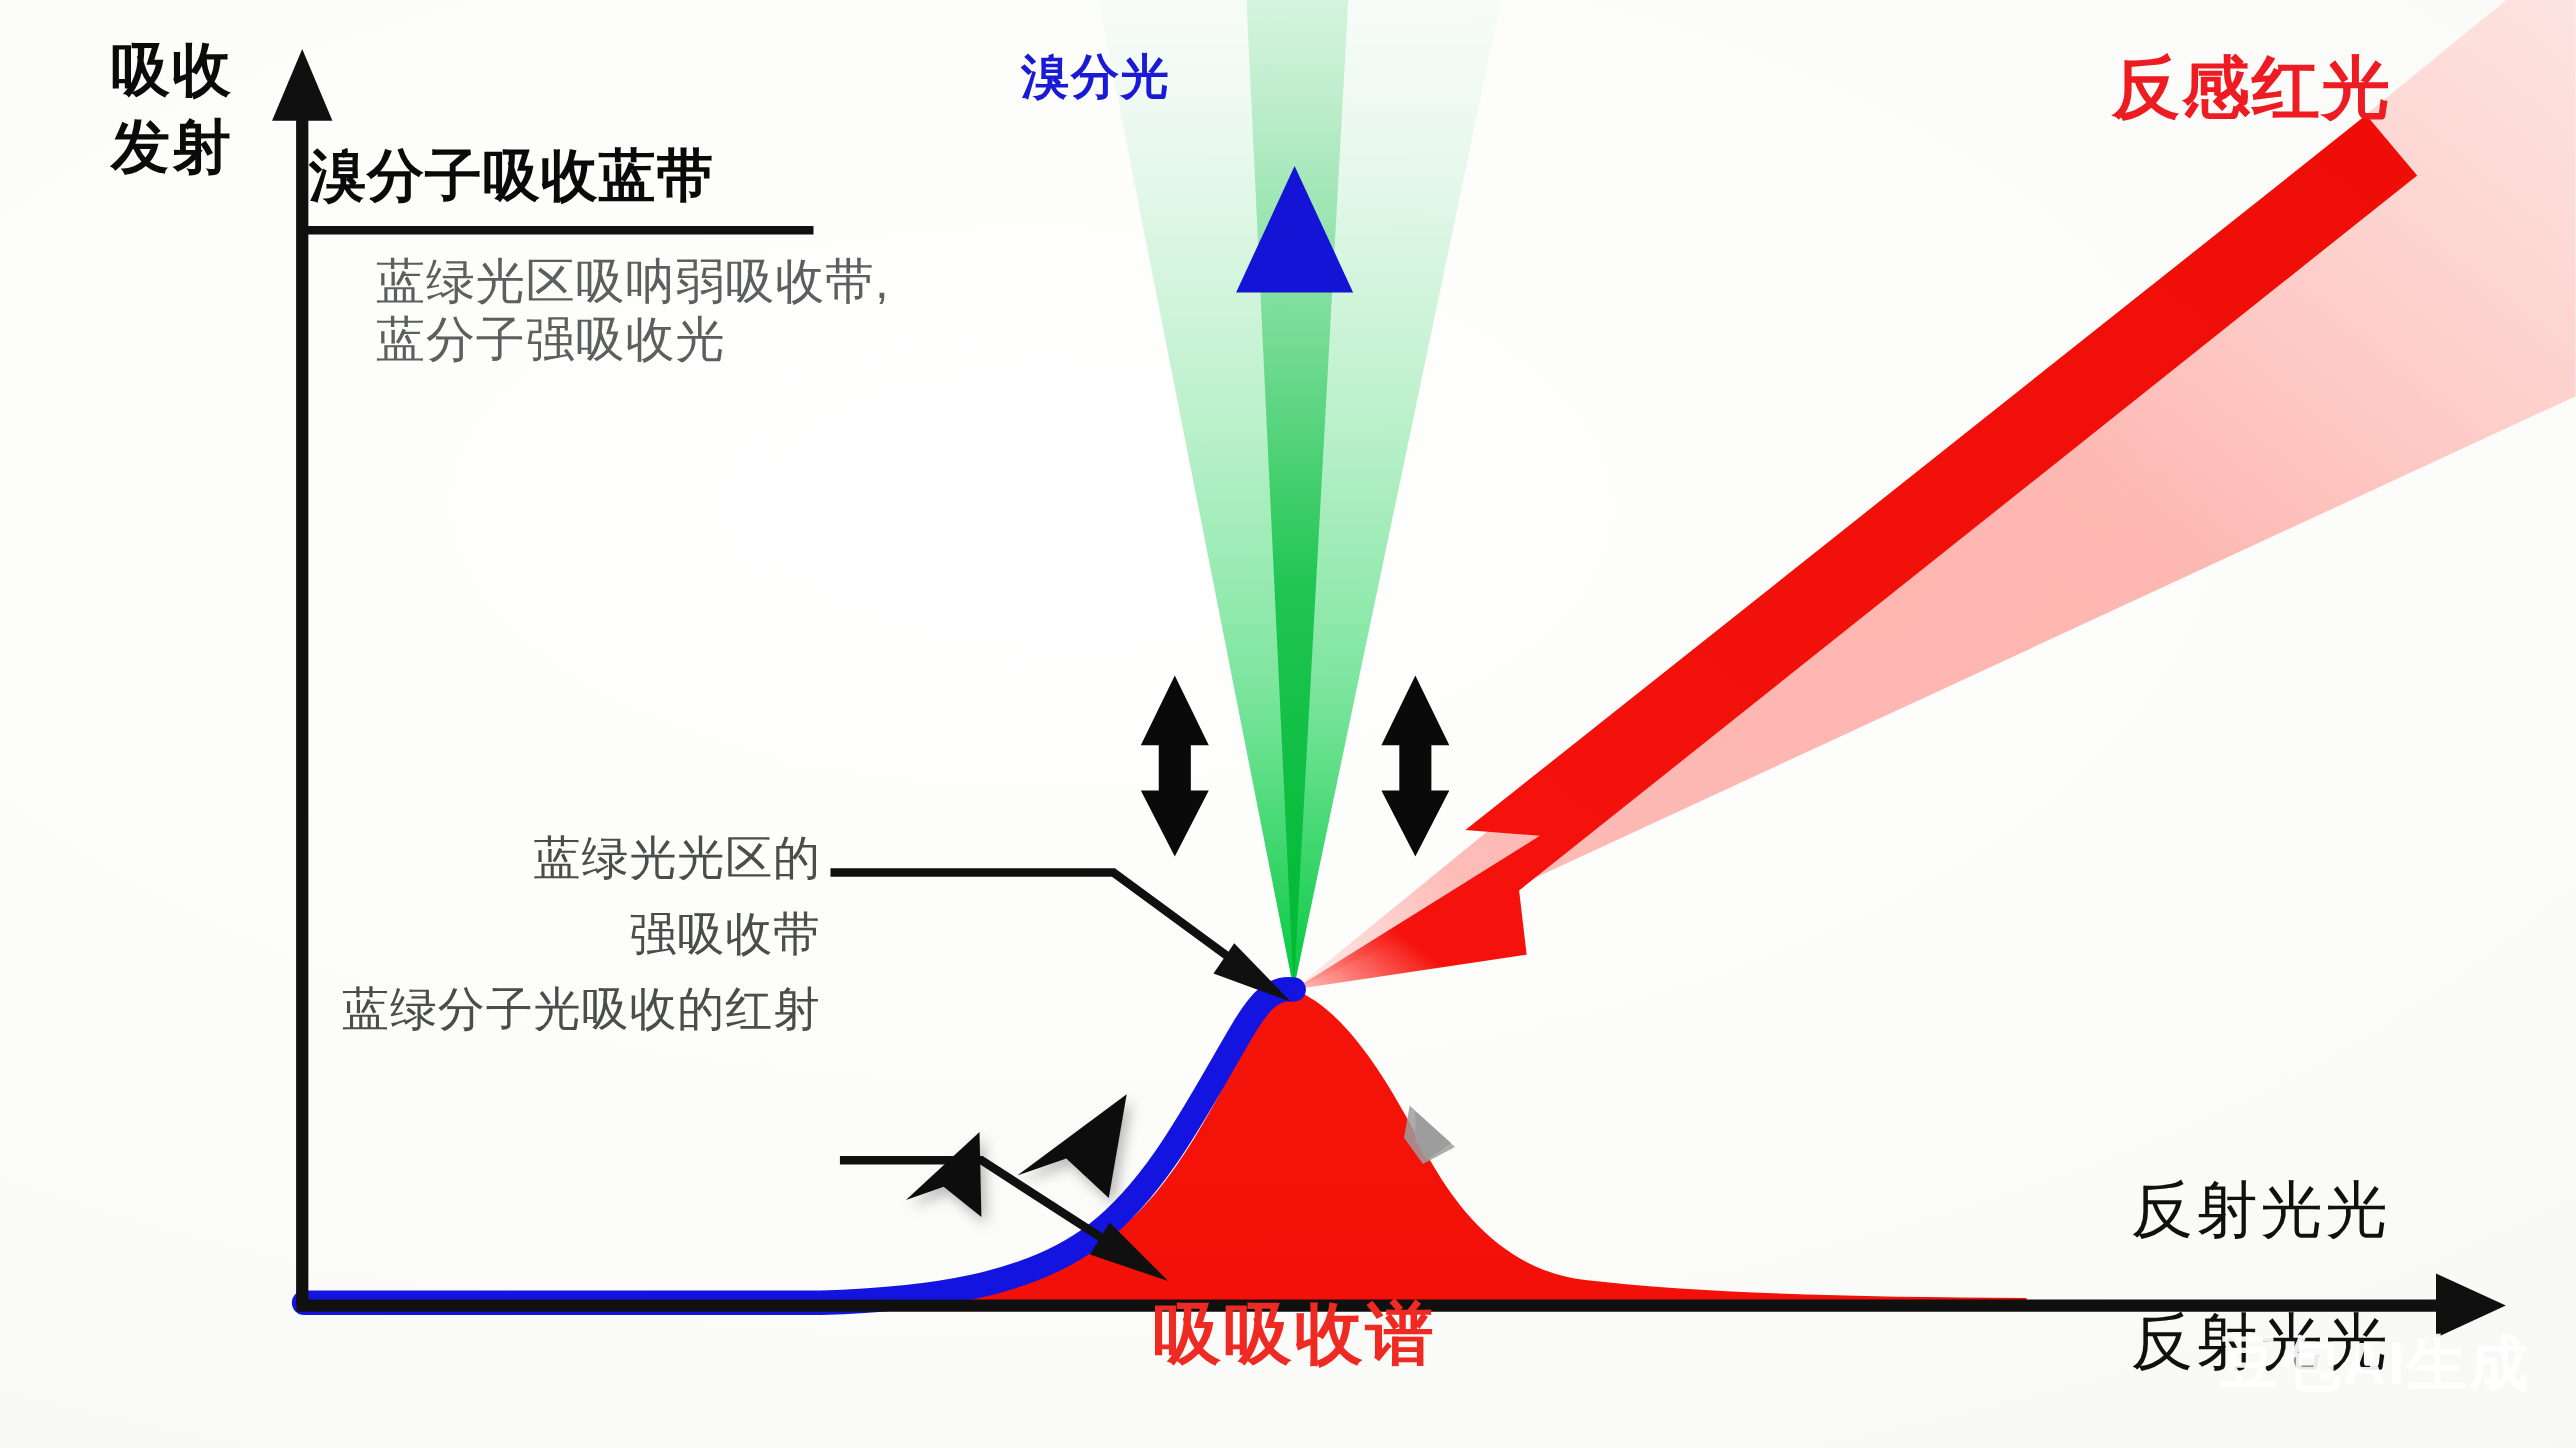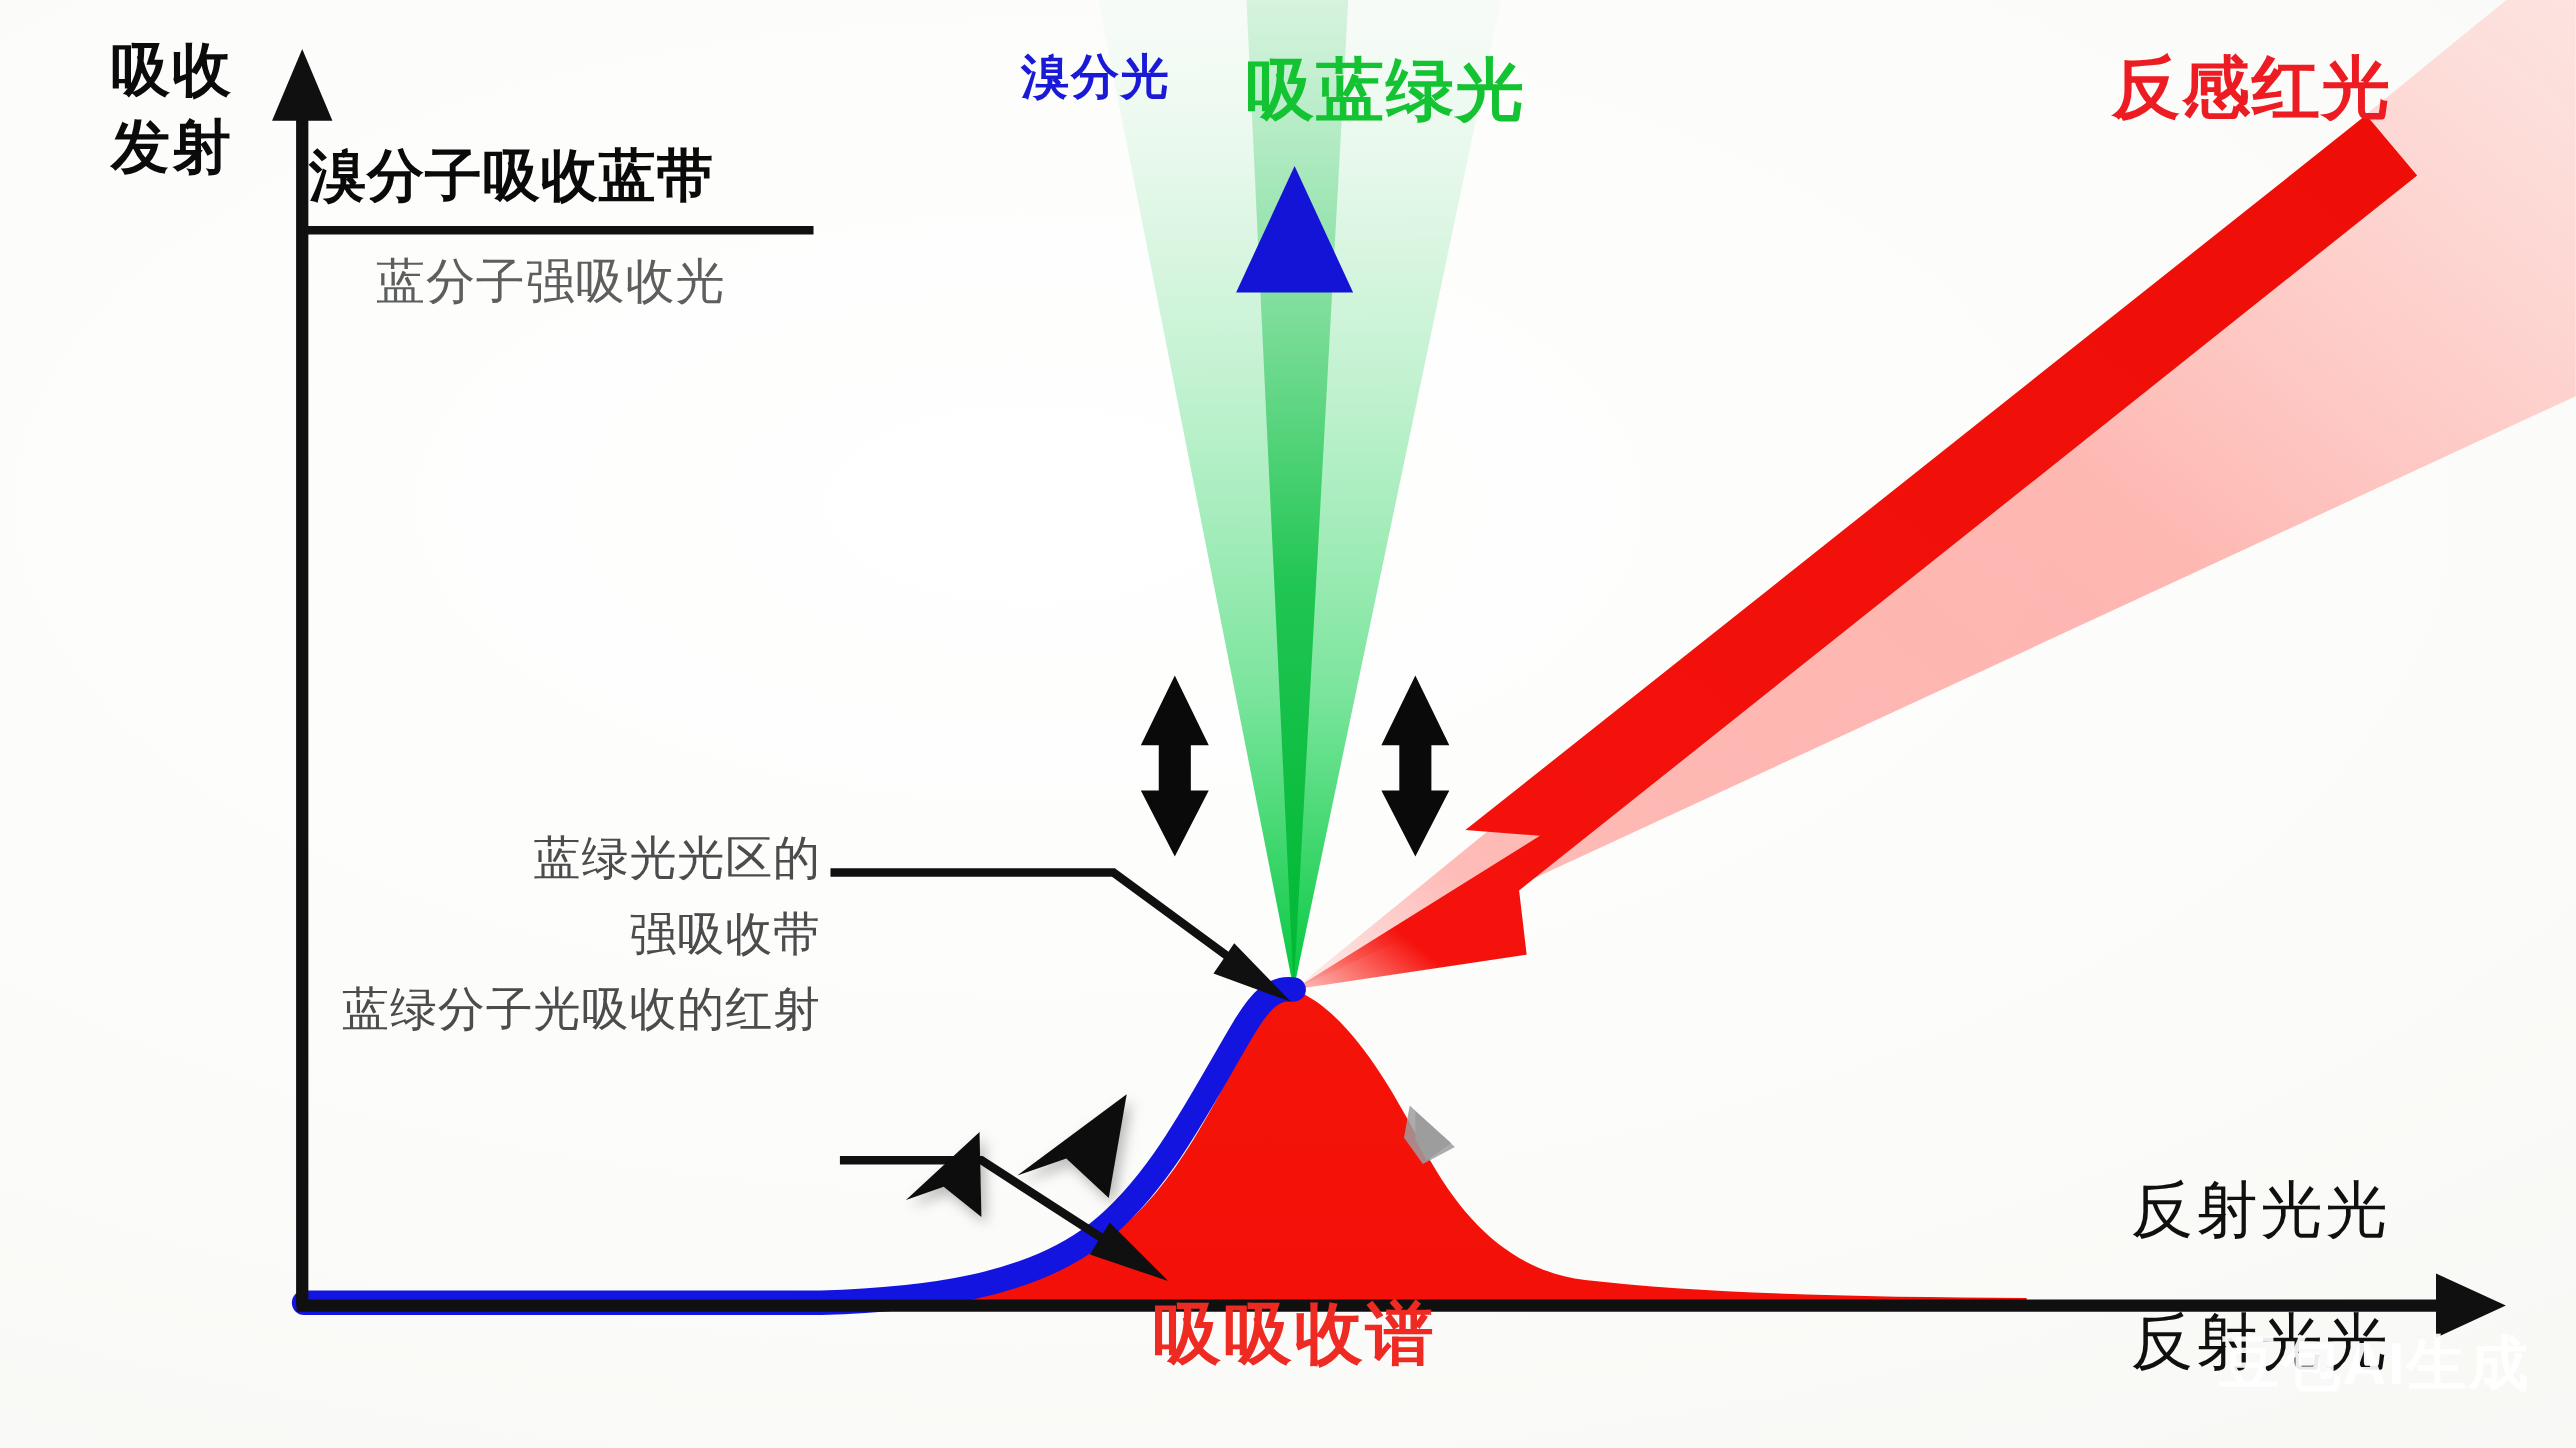--- a/index.html
+++ b/index.html
@@ -257,24 +257,23 @@
     <g>
       <path d="M 1500 1178 L 1538 1212 L 1512 1230 L 1500 1208 Z" fill="#9a9a9a"></path>
       <path d="M 1494 1172 L 1542 1216 L 1508 1234 L 1488 1206 Z" fill="#9e9e9e" opacity="0.85"></path>
     </g>
   </svg>
 
   <div class="txt axis-label" id="yaxis-line1">吸收</div>
   <div class="txt axis-label" id="yaxis-line2">发射</div>
 
   <div class="txt" id="header-title">溴分子吸收蓝带</div>
-  <div class="txt" id="header-sub"><span class="l2">蓝分子强吸收光</span></div>
+  <div class="txt" id="header-sub"><span>蓝绿光区吸呐弱吸收带,</span><span class="l2">蓝分子强吸收光</span></div>
 
   <div class="txt" id="label-blue-beam">溴分光</div>
-  <div class="txt" id="label-green-beam">吸蓝绿光</div>
   <div class="txt" id="label-red-beam">反感红光</div>
 
   <div class="txt callout" id="callout-a1">蓝绿光光区的</div>
   <div class="txt callout" id="callout-b1">蓝绿分子光吸收的红射</div>
   <div class="txt callout" id="callout-a2">强吸收带</div>
 
   <div class="txt rightlabel" id="x-label-top">反射光光</div>
   <div class="txt rightlabel" id="x-label-bot">反射光光</div>
 
   <div class="txt" id="watermark">豆包AI生成</div>

